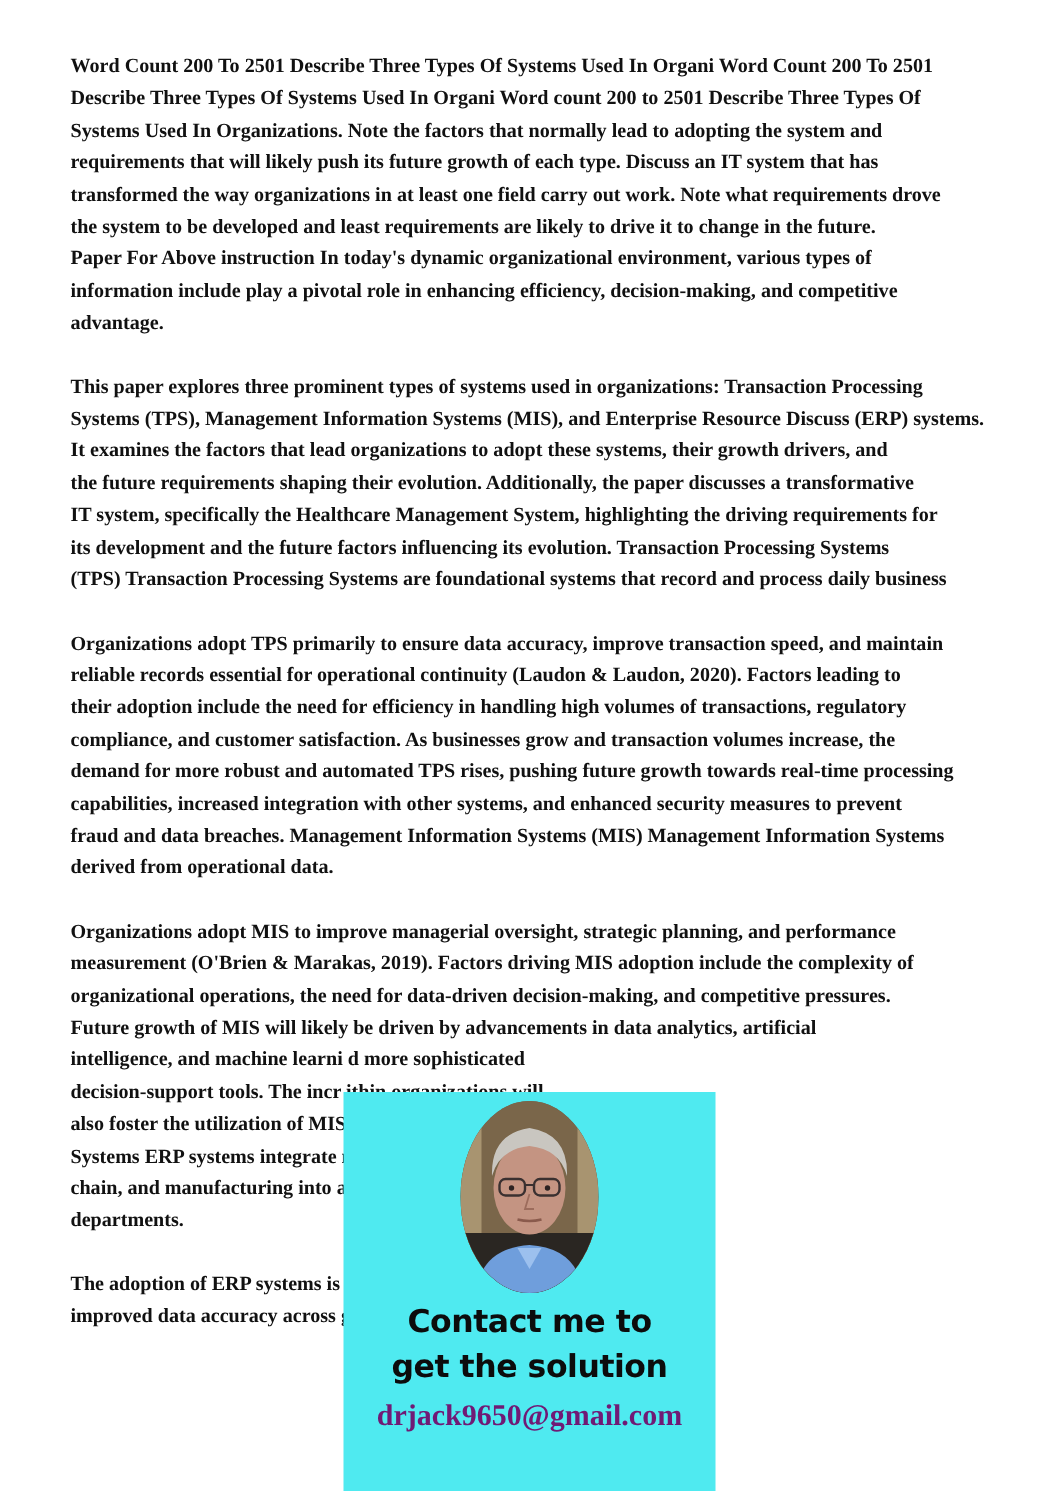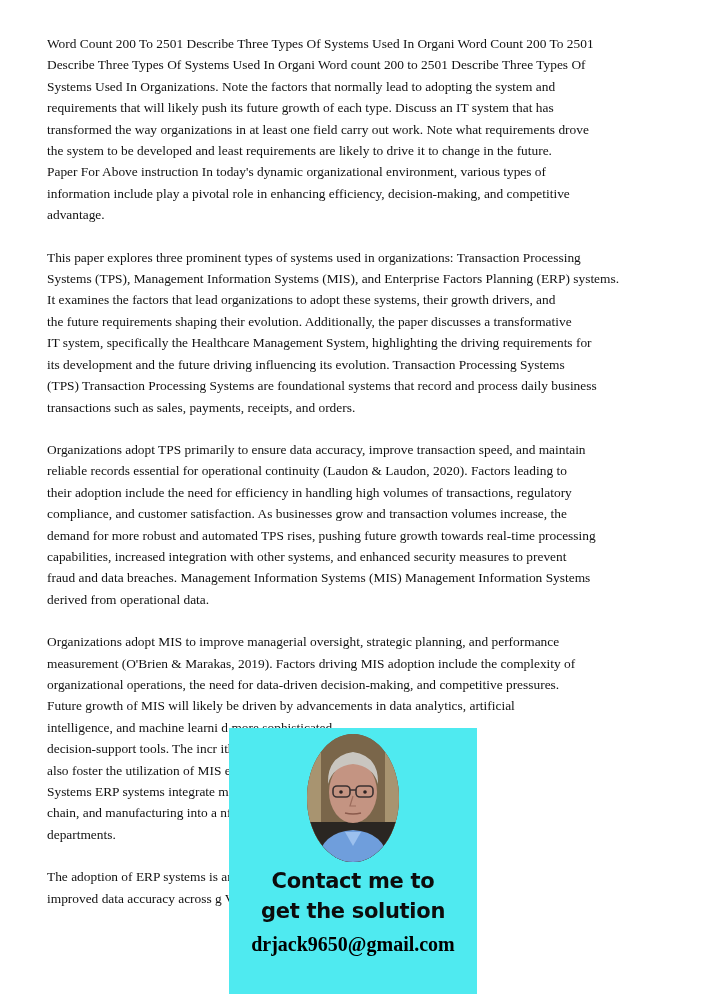--- a/index.html
+++ b/index.html
@@ -18,20 +18,21 @@
     .page {
       position: absolute;
       left: 47px;
       top: 33px;
       width: 625px;
     }
     .para {
       margin: 0 0 21px 0;
       font-size: 13.4px;
       line-height: 21.4px;
+      font-weight: bold;
     }
     .line {
       display: block;
       white-space: nowrap;
     }
     .promo {
       position: absolute;
       left: 229px;
       top: 728px;
       width: 248px;
@@ -64,47 +65,46 @@
     }
     .email {
       position: absolute;
       left: 0;
       width: 100%;
       top: 204px;
       font-family: "Liberation Serif", "DejaVu Serif", serif;
       font-weight: bold;
       font-size: 20px;
       line-height: 24px;
-      color: #000000;
+      color: #701a75;
     }
   </style>
 </head>
 <body>
 
 <div class="page">
   <p class="para">
     <span class="line">Word Count 200 To 2501 Describe Three Types Of Systems Used In Organi Word Count 200 To 2501</span>
     <span class="line">Describe Three Types Of Systems Used In Organi Word count 200 to 2501 Describe Three Types Of</span>
     <span class="line">Systems Used In Organizations. Note the factors that normally lead to adopting the system and</span>
     <span class="line">requirements that will likely push its future growth of each type. Discuss an IT system that has</span>
     <span class="line">transformed the way organizations in at least one field carry out work. Note what requirements drove</span>
     <span class="line">the system to be developed and least requirements are likely to drive it to change in the future.</span>
     <span class="line">Paper For Above instruction In today's dynamic organizational environment, various types of</span>
     <span class="line">information include play a pivotal role in enhancing efficiency, decision-making, and competitive</span>
     <span class="line">advantage.</span>
   </p>
   <p class="para">
     <span class="line">This paper explores three prominent types of systems used in organizations: Transaction Processing</span>
-    <span class="line">Systems (TPS), Management Information Systems (MIS), and Enterprise Factors Planning (ERP) systems.</span>
+    <span class="line">Systems (TPS), Management Information Systems (MIS), and Enterprise Resource Discuss (ERP) systems.</span>
     <span class="line">It examines the factors that lead organizations to adopt these systems, their growth drivers, and</span>
     <span class="line">the future requirements shaping their evolution. Additionally, the paper discusses a transformative</span>
     <span class="line">IT system, specifically the Healthcare Management System, highlighting the driving requirements for</span>
-    <span class="line">its development and the future driving influencing its evolution. Transaction Processing Systems</span>
+    <span class="line">its development and the future factors influencing its evolution. Transaction Processing Systems</span>
     <span class="line">(TPS) Transaction Processing Systems are foundational systems that record and process daily business</span>
-    <span class="line">transactions such as sales, payments, receipts, and orders.</span>
   </p>
   <p class="para">
     <span class="line">Organizations adopt TPS primarily to ensure data accuracy, improve transaction speed, and maintain</span>
     <span class="line">reliable records essential for operational continuity (Laudon &amp; Laudon, 2020). Factors leading to</span>
     <span class="line">their adoption include the need for efficiency in handling high volumes of transactions, regulatory</span>
     <span class="line">compliance, and customer satisfaction. As businesses grow and transaction volumes increase, the</span>
     <span class="line">demand for more robust and automated TPS rises, pushing future growth towards real-time processing</span>
     <span class="line">capabilities, increased integration with other systems, and enhanced security measures to prevent</span>
     <span class="line">fraud and data breaches. Management Information Systems (MIS) Management Information Systems</span>
     <span class="line">derived from operational data.</span>

